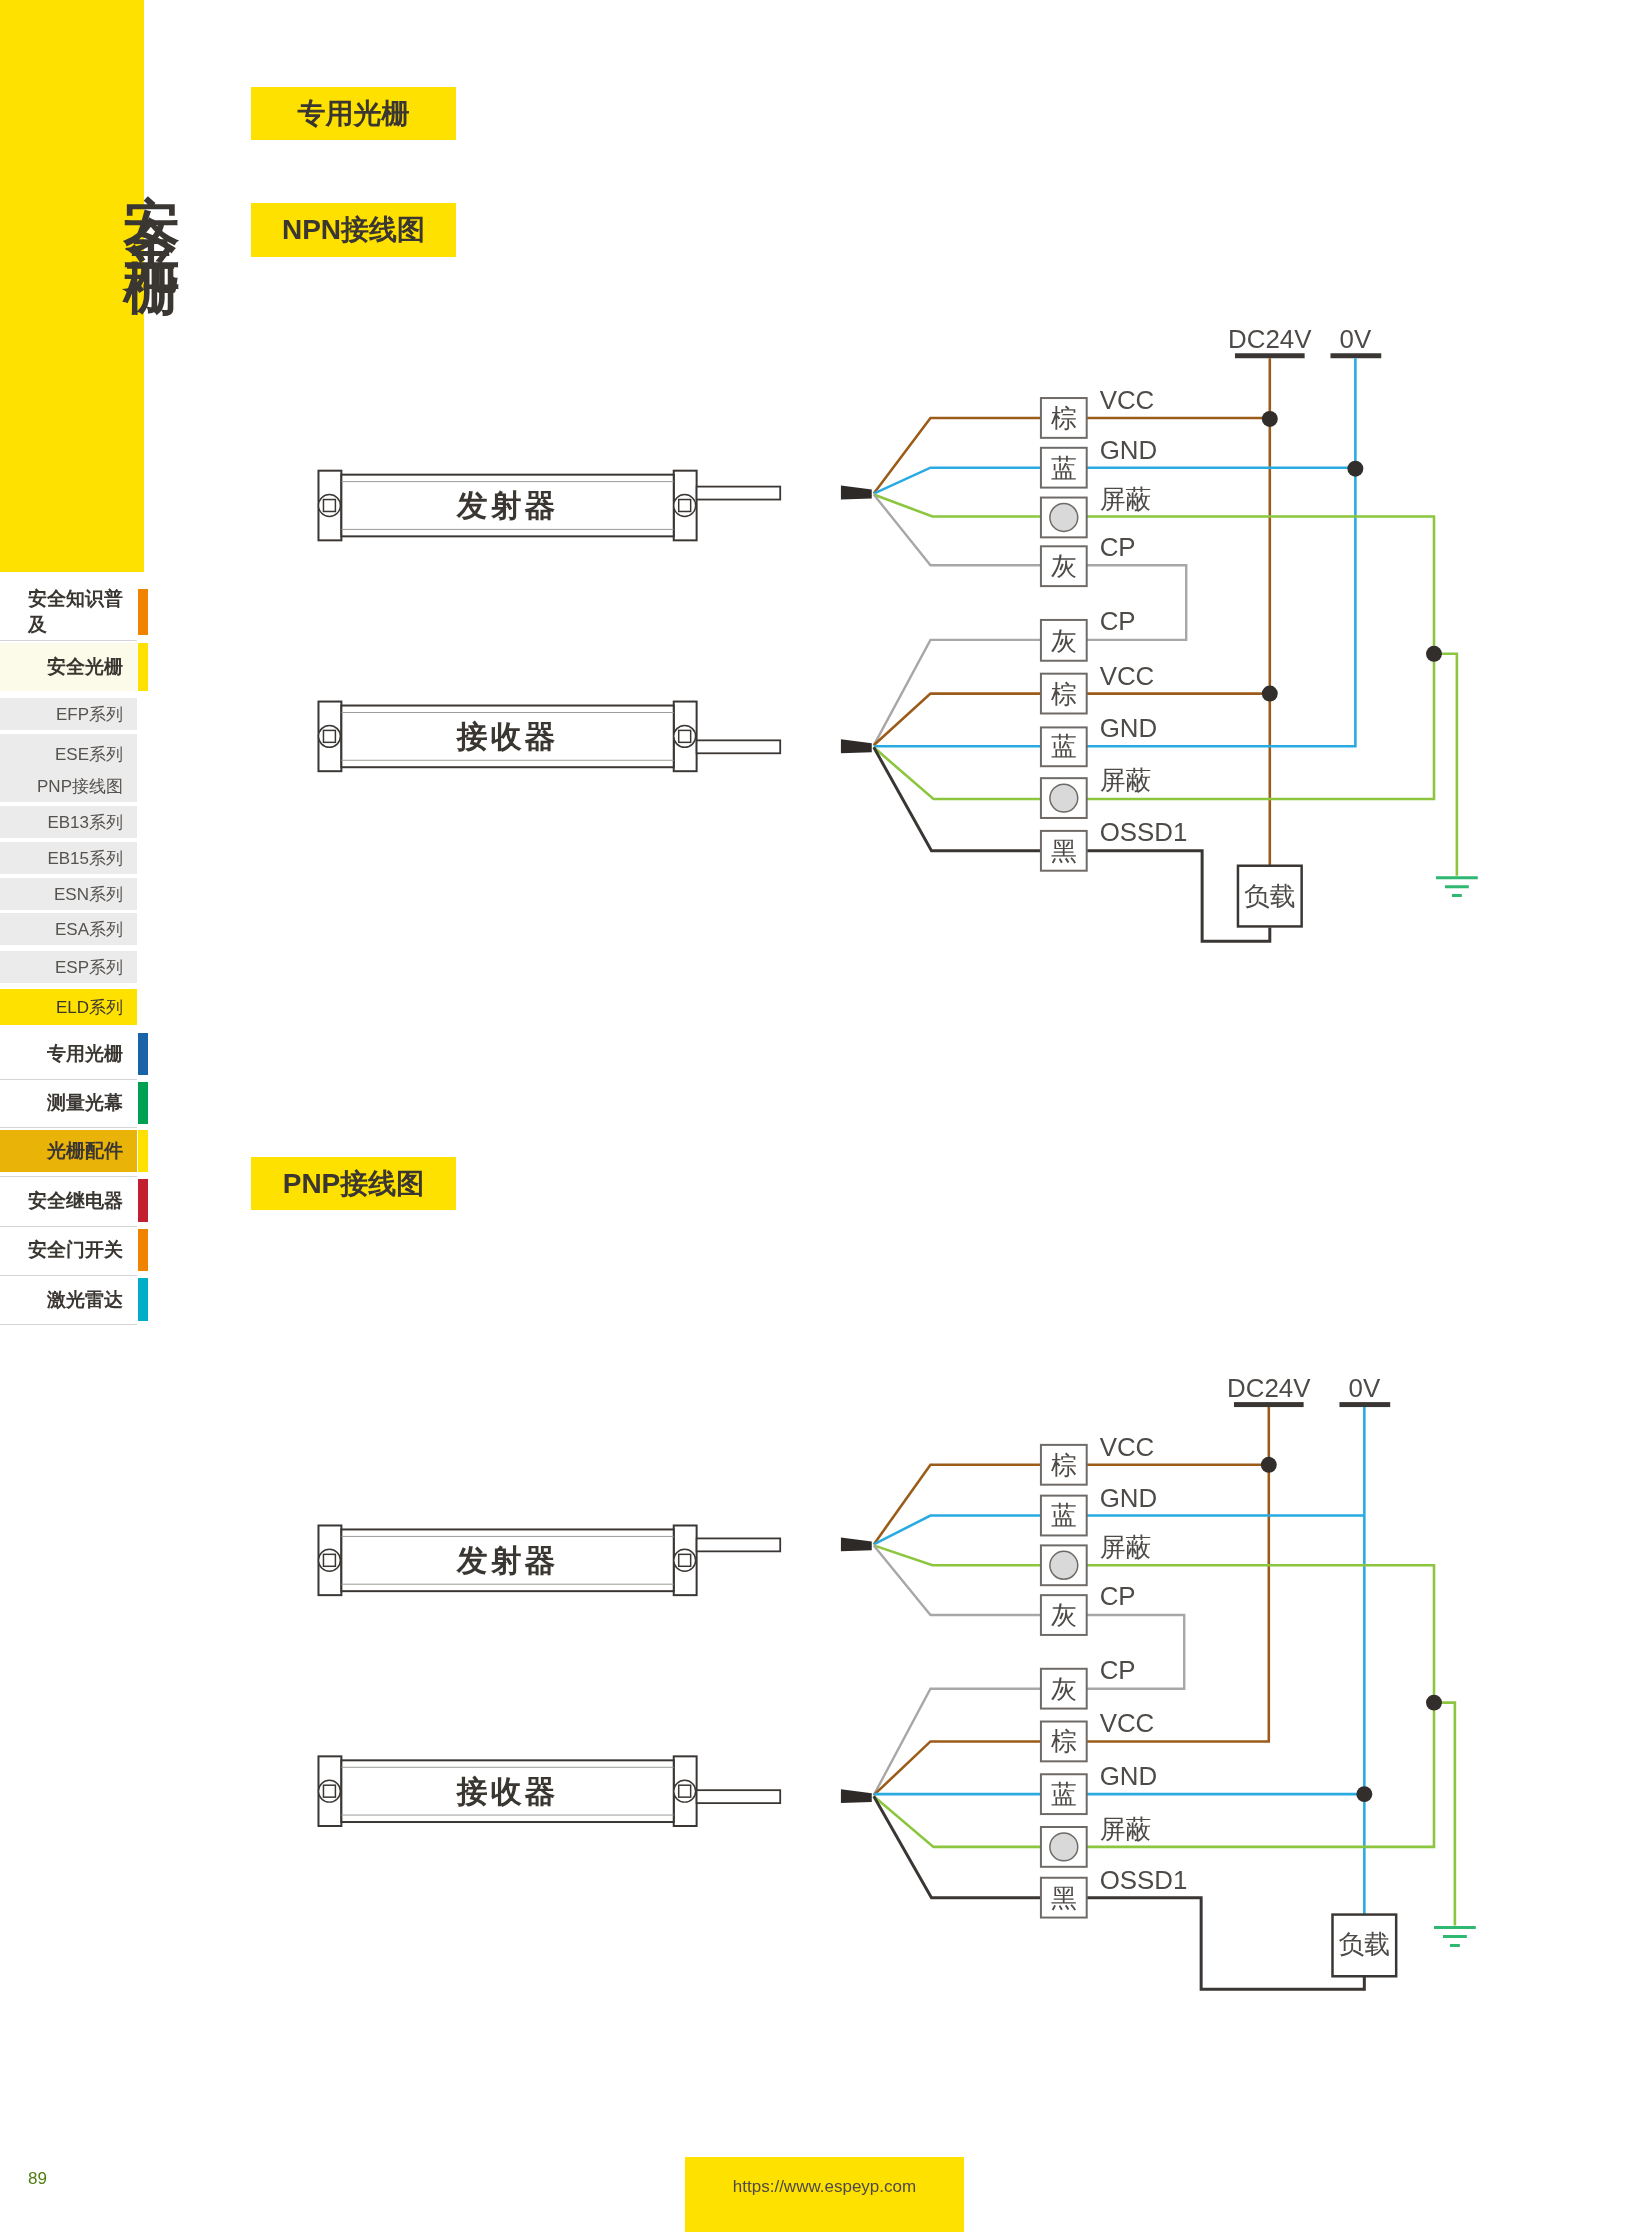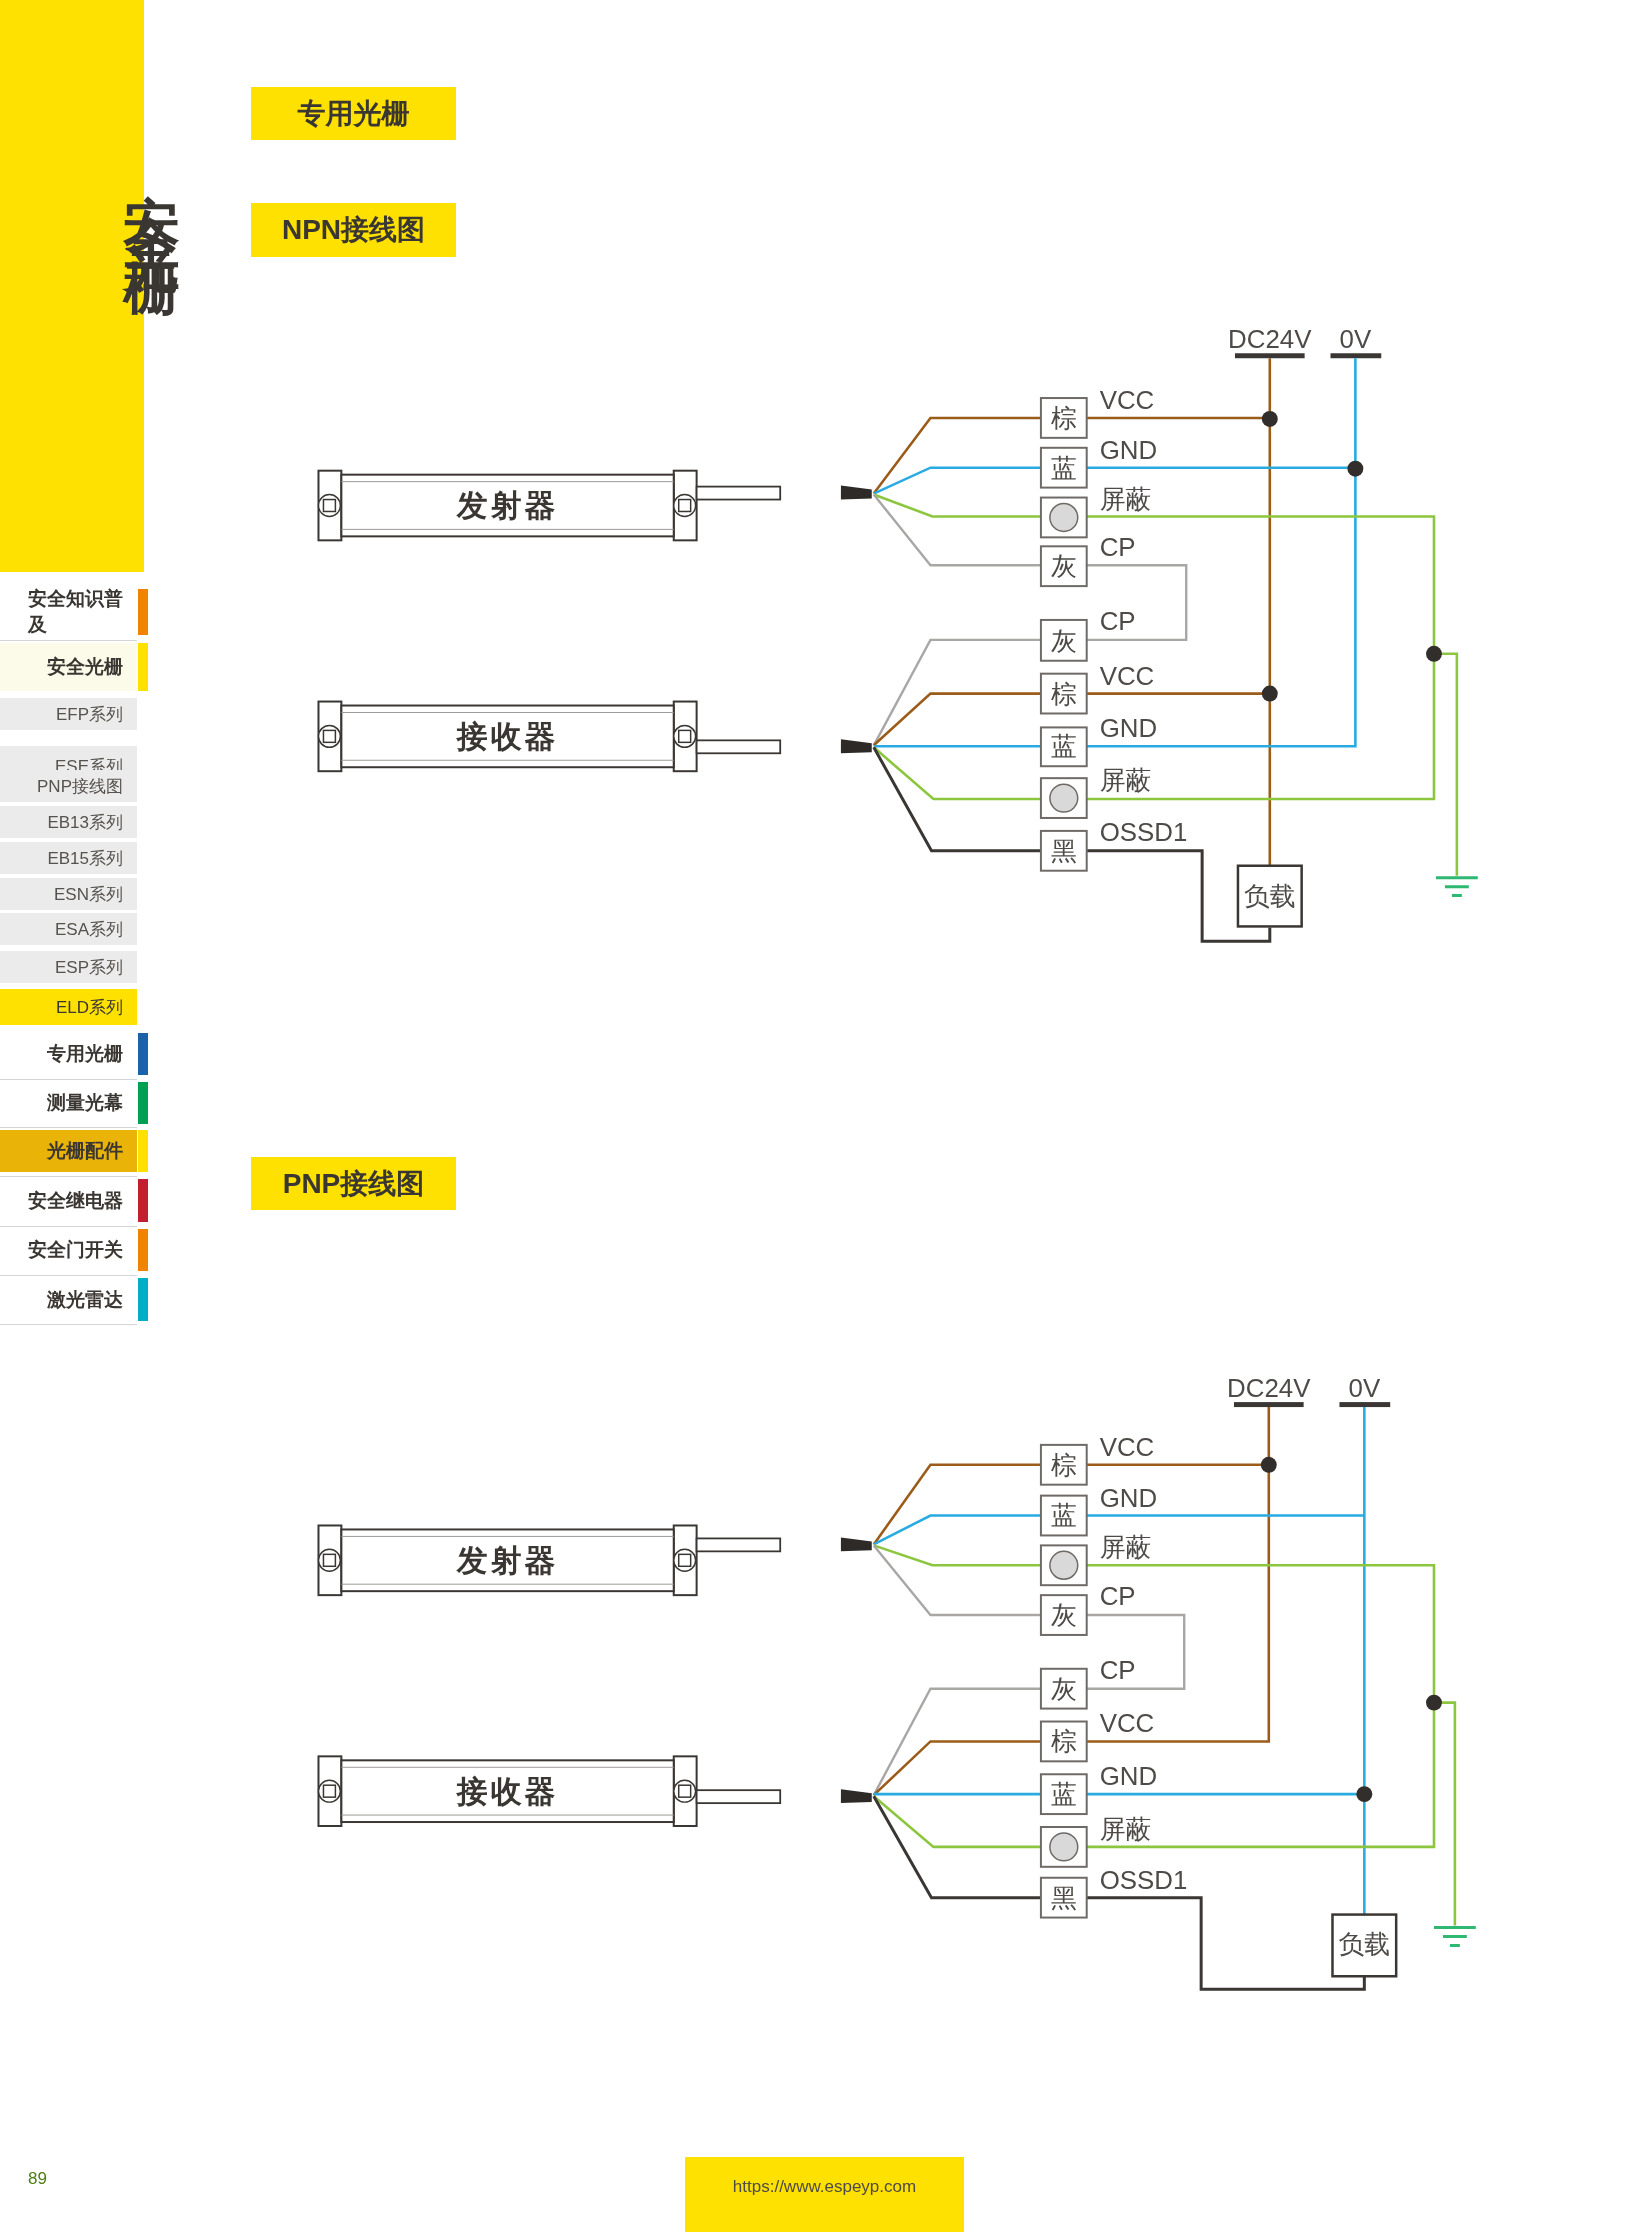--- a/index.html
+++ b/index.html
@@ -64,21 +64,21 @@
   <div class="divider" style="top:640px;"></div>
 
   <div class="menu-item bold" style="top:643px;height:48px;background:#fcfae8;">
       <span>安全光栅</span>
     </div>
   <div class="accent-bar" style="top:643px;height:48px;background:#ffe100;"></div>
 
   <div class="menu-item series" style="top:698px;height:32px;">
       <span>EFP系列</span>
     </div>
-  <div class="menu-item series" style="top:734px;height:40px;margin-top:12px;">
+  <div class="menu-item series" style="top:734px;height:40px;">
       <span>ESE系列</span>
     </div>
   <div class="menu-item series" style="top:770px;height:32px;">
       <span>PNP接线图</span>
     </div>
   <div class="menu-item series" style="top:806px;height:32px;">
       <span>EB13系列</span>
     </div>
   <div class="menu-item series" style="top:842px;height:32px;">
       <span>EB15系列</span>

